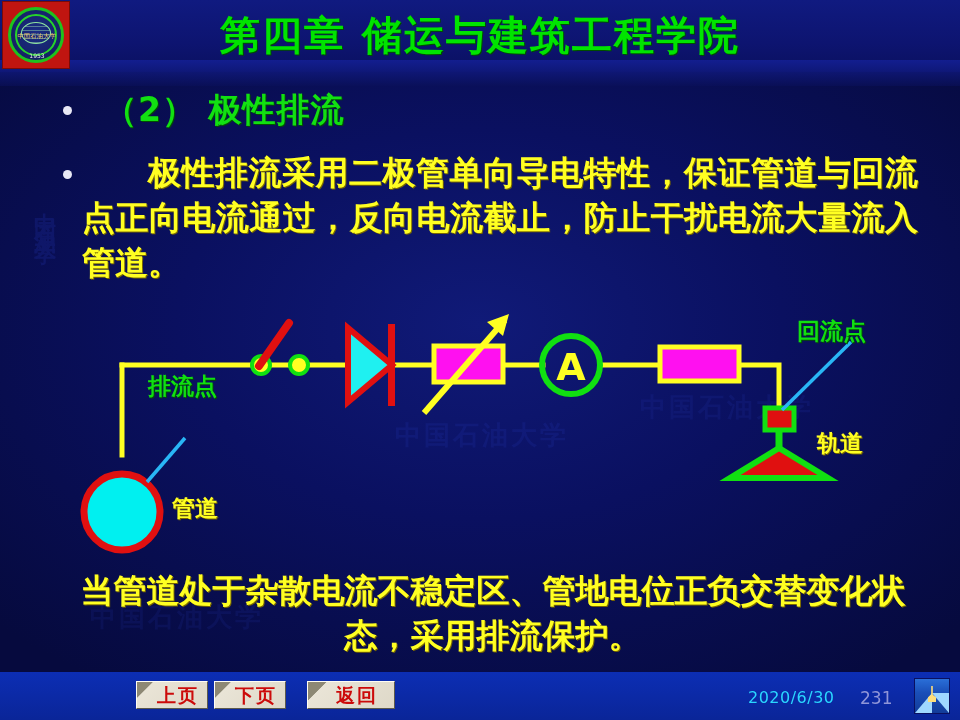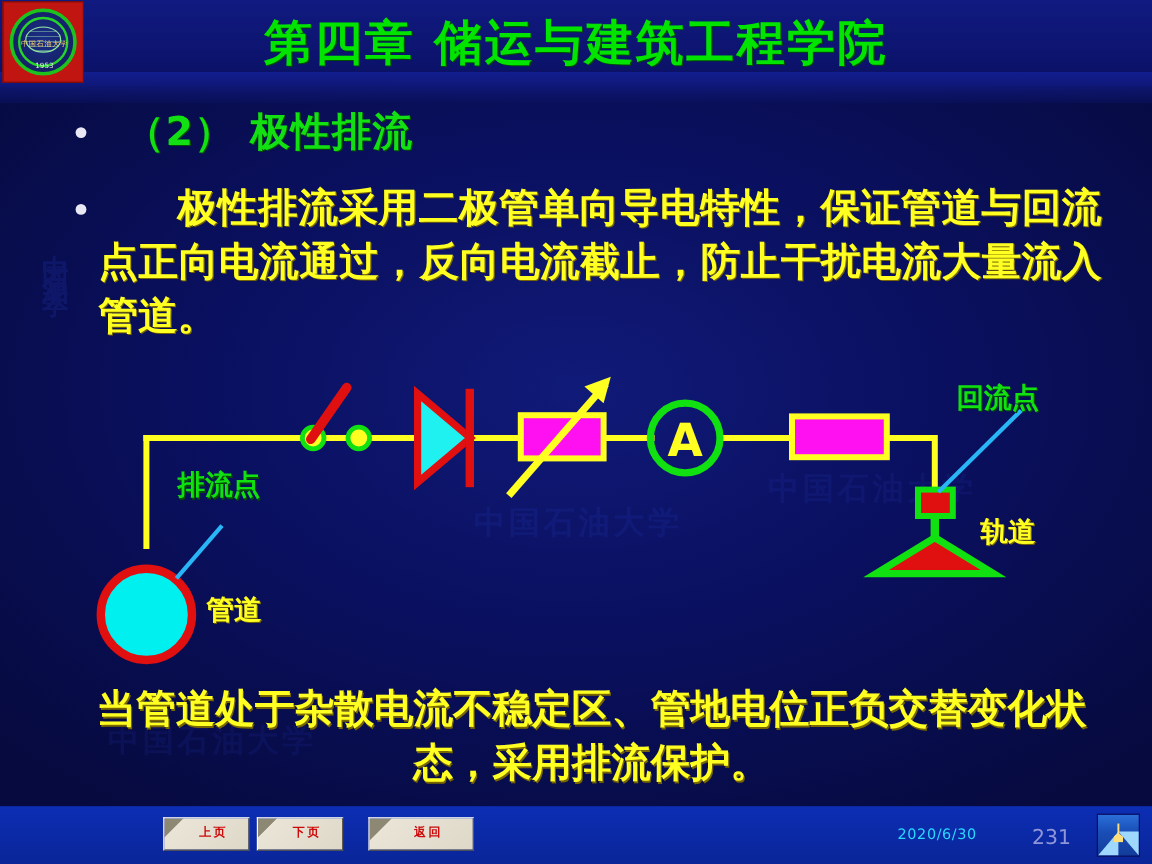--- a/index.html
+++ b/index.html
@@ -193,33 +193,33 @@
   .navbtn {
     position: absolute;
     top: 9px;
     height: 28px;
     background: linear-gradient(135deg,#8d8874 0%, #8d8874 16%, #e9e4d6 17%, #ded8c8 100%);
     border: 1px solid #fffdf4;
     border-right-color: #5d5a4c;
     border-bottom-color: #5d5a4c;
     box-sizing: border-box;
     color: #cc0a0a;
-    font-size: 10px;
+    font-size: 19px;
     font-weight: bold;
     line-height: 26px;
     text-align: center;
     letter-spacing: 2px;
     padding-left: 12px;
     cursor: pointer;
   }
   #footer-date {
     position: absolute;
     left: 748px; top: 688px;
     color: #2ad7ff;
-    font-size: 12px;
+    font-size: 16px;
     letter-spacing: .5px;
   }
   #footer-page {
     position: absolute;
     left: 860px; top: 688px;
     color: #8f95d8;
     font-size: 17px;
   }
   #footer-icon {
     position: absolute;
@@ -334,21 +334,21 @@
       <g>
         <circle cx="122" cy="212" r="38" fill="#00f0f0" stroke="#e01010" stroke-width="7"></circle>
       </g>
 
       <g stroke="#29b6f6" stroke-width="3.5" fill="none">
         <path d="M147,182 L185,138"></path>
         <path d="M782,110 L851,42"></path>
       </g>
     </svg>
 
-    <div class="dlabel green" style="left:148px; top:89px;">排流点</div>
+    <div class="dlabel green" style="left:148px; top:71px;">排流点</div>
     <div class="dlabel yellow" style="left:172px; top:193px;text-align:center;">管道</div>
     <div class="dlabel green" style="left:757px; top:16px;margin-left:40px;">回流点</div>
     <div class="dlabel yellow" style="left:817px; top:128px;">轨道</div>
   </div>
 
   <div id="footer">
     <div class="navbtn" style="left:136px; width:72px;">上页</div>
     <div class="navbtn" style="left:214px; width:72px;">下页</div>
     <div class="navbtn" style="left:307px; width:88px;">返回</div>
   </div>

